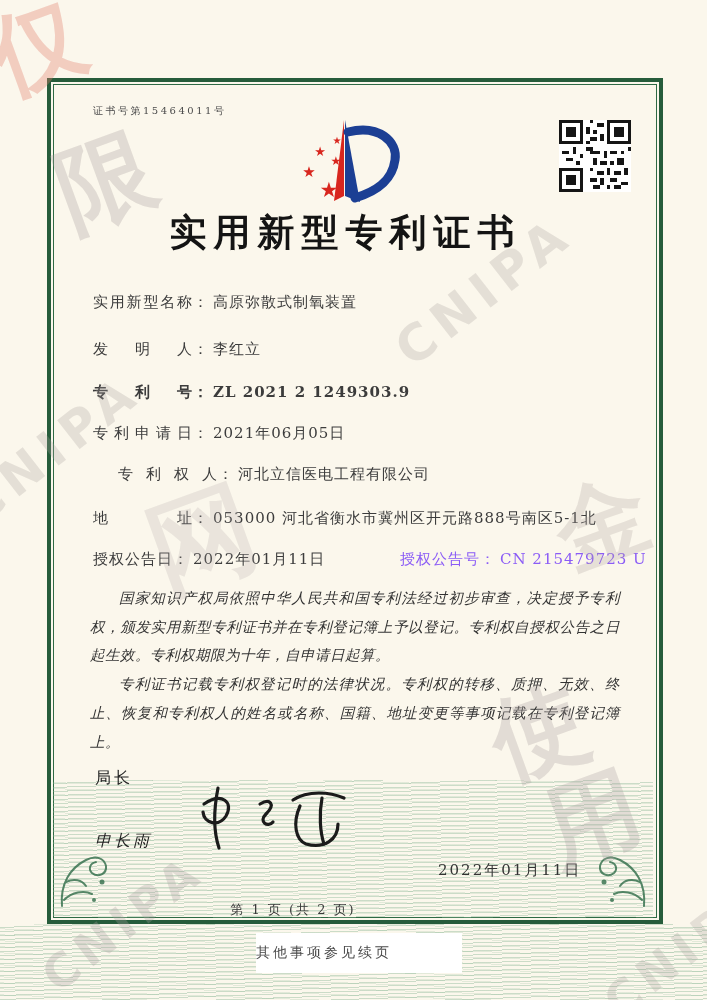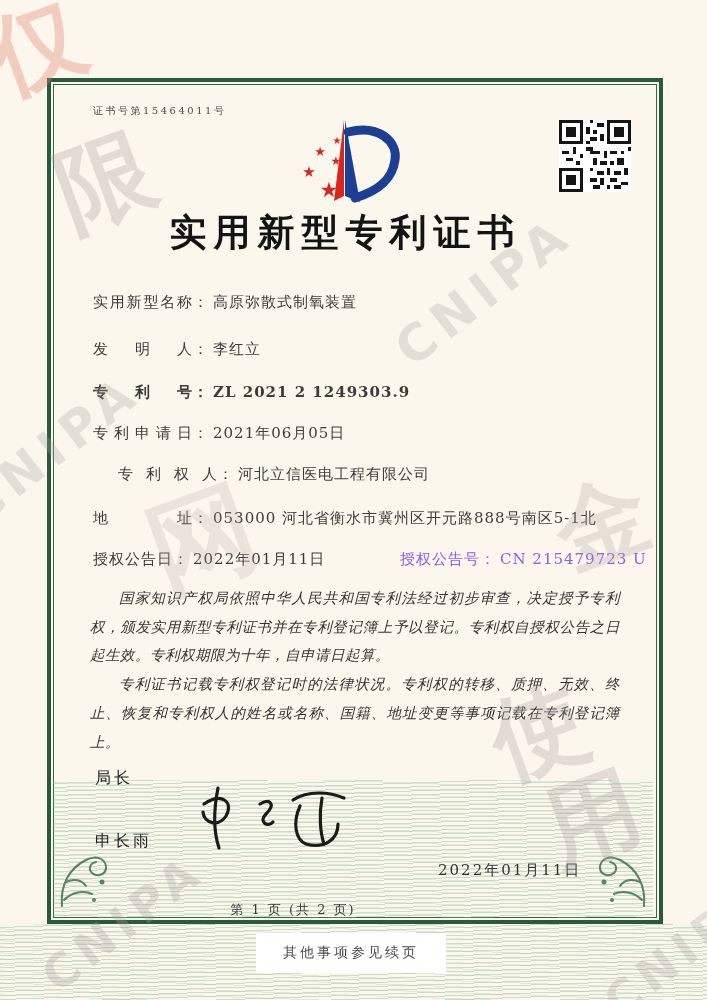--- a/index.html
+++ b/index.html
@@ -47,30 +47,30 @@
   .f7 { top:550px; } .f7b { position:absolute; left:400px; top:550px; z-index:3; font-size:15px; color:#8b5cf6; letter-spacing:1px; white-space:nowrap; }
 
   .body-text {
     position:absolute; left:90px; top:584px; width:530px; z-index:3;
     font-size:14.5px; line-height:1.98; color:#333;
     font-style:italic; letter-spacing:0.5px; text-align:justify;
   }
   .body-text p { margin:0; text-indent:2em; }
 
   .signer { position:absolute; left:95px; z-index:3; font-size:16px; letter-spacing:3px; color:#222; }
-  .signer-title { top:768px; } .signer-name { top:831px; }
+  .signer-title { top:768px; } .signer-name { top:831px;font-style:italic; }
   .signature { position:absolute; left:188px; top:782px; z-index:3; }
   .issue-date { position:absolute; left:438px; top:861px; z-index:3; font-size:15px; letter-spacing:2px; color:#333; }
   .page-indicator {
     position:absolute; left:0; width:586px; top:901px; z-index:3;
     text-align:center; font-size:13px; letter-spacing:2px; color:#3a3a3a;
   }
   .footer-note-box {
-    position:absolute; left:256px; top:933px; width:190px; height:40px; z-index:2;
-    background:#ffffff; display:flex; align-items:center; justify-content:center;
+    position:absolute; left:256px; top:933px; width:206px; height:40px; z-index:2;
+    background:#ffffff; display:flex; align-items:center; justify-content:flex-start;
   }
   .footer-note { font-size:14px; letter-spacing:3px; color:#4a4a4a; }
 
   .ornament { position:absolute; z-index:2; }
   .orn-left  { left:56px;  top:842px; }
   .orn-right { left:596px; top:842px; transform:scaleX(-1); }
 
   .wm {
     position:absolute; z-index:6; pointer-events:none;
     font-family:"DejaVu Sans","Liberation Sans",sans-serif; font-weight:700;

